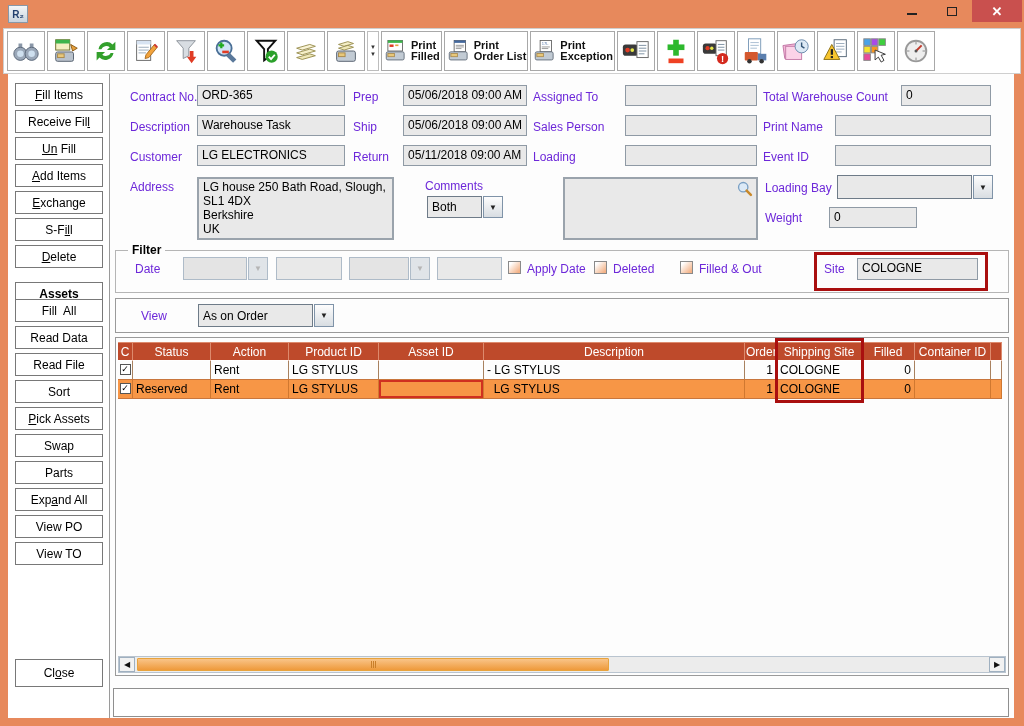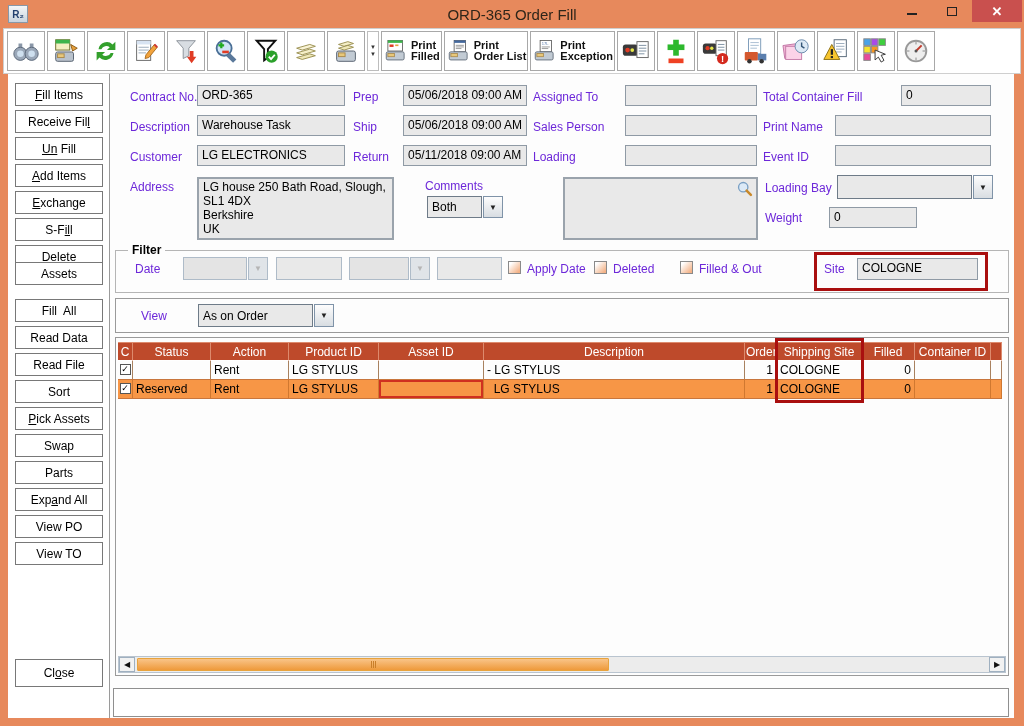--- a/index.html
+++ b/index.html
@@ -90,21 +90,20 @@
 
   .statusbar { position:absolute; background:#fff; border:1px solid #8f8f8f; font-size:12px; padding:4px 6px; color:#000; }
 </style>
 </head>
 <body>
 
 <div class="window">
 
   <div class="titlebar">
     <div class="app-icon">R₂</div>
-    <div class="title">ORD-365 Order Fill</div>
     <div class="win-controls">
       <div class="wc">
           <div class="wc-min-glyph"></div>
         </div>
       <div class="wc">
           <div class="wc-max-glyph"></div>
         </div>
       <div class="wc wc-close">✕</div>
     </div>
   </div>
@@ -342,21 +341,21 @@
   <div class="content">
 
     <div class="sidebar" id="sidebar">
         <div class="side-btn" style="top: 9px;"><span class="u">F</span>ill Items</div>
         <div class="side-btn" style="top: 36px;">Receive Fil<span class="u">l</span></div>
         <div class="side-btn" style="top: 63px;"><span class="u">Un</span> Fill</div>
         <div class="side-btn" style="top: 90px;"><span class="u">A</span>dd Items</div>
         <div class="side-btn" style="top: 117px;"><span class="u">E</span>xchange</div>
         <div class="side-btn" style="top: 144px;">S-F<span class="u">il</span>l</div>
         <div class="side-btn" style="top: 171px;"><span class="u">D</span>elete</div>
-        <div class="side-btn" style="top: 188px;">Assets</div>
+        <div class="side-btn" style="top: 208px; font-weight: bold;">Assets</div>
         <div class="side-btn" style="top: 225px;">Fill  All</div>
         <div class="side-btn" style="top: 252px;">Read Data</div>
         <div class="side-btn" style="top: 279px;">Read File</div>
         <div class="side-btn" style="top: 306px;">Sort</div>
         <div class="side-btn" style="top: 333px;"><span class="u">P</span>ick Assets</div>
         <div class="side-btn" style="top: 360px;">Swap</div>
         <div class="side-btn" style="top: 387px;">Parts</div>
         <div class="side-btn" style="top: 414px;">Exp<span class="u">a</span>nd All</div>
         <div class="side-btn" style="top: 441px;">View PO</div>
         <div class="side-btn" style="top: 468px;">View TO</div>
@@ -393,21 +392,21 @@
         <path d="M12.5 12.5l5 5" stroke="#c8882a" stroke-width="3" stroke-linecap="round"></path>
       </svg>
 
     <div class="lbl" style="left:525px;top:16px">Assigned To</div>
     <div class="fld" style="left:617px;top:11px;width:132px"></div>
     <div class="lbl" style="left:525px;top:46px">Sales Person</div>
     <div class="fld" style="left:617px;top:41px;width:132px"></div>
     <div class="lbl" style="left:525px;top:76px">Loading</div>
     <div class="fld" style="left:617px;top:71px;width:132px"></div>
 
-    <div class="lbl" style="left:755px;top:16px">Total Container Fill</div>
+    <div class="lbl" style="left:755px;top:16px">Total Warehouse Count</div>
     <div class="fld" style="left:893px;top:11px;width:90px">0</div>
     <div class="lbl" style="left:755px;top:46px">Print Name</div>
     <div class="fld" style="left:827px;top:41px;width:156px"></div>
     <div class="lbl" style="left:755px;top:76px">Event ID</div>
     <div class="fld" style="left:827px;top:71px;width:156px"></div>
 
     <div class="lbl" style="left:757px;top:107px">Loading Bay</div>
     <div class="combo" style="left:829px;top:101px;width:156px;height:24px">
       <div class="cfield"></div>
       <div class="carrow">▼</div>

